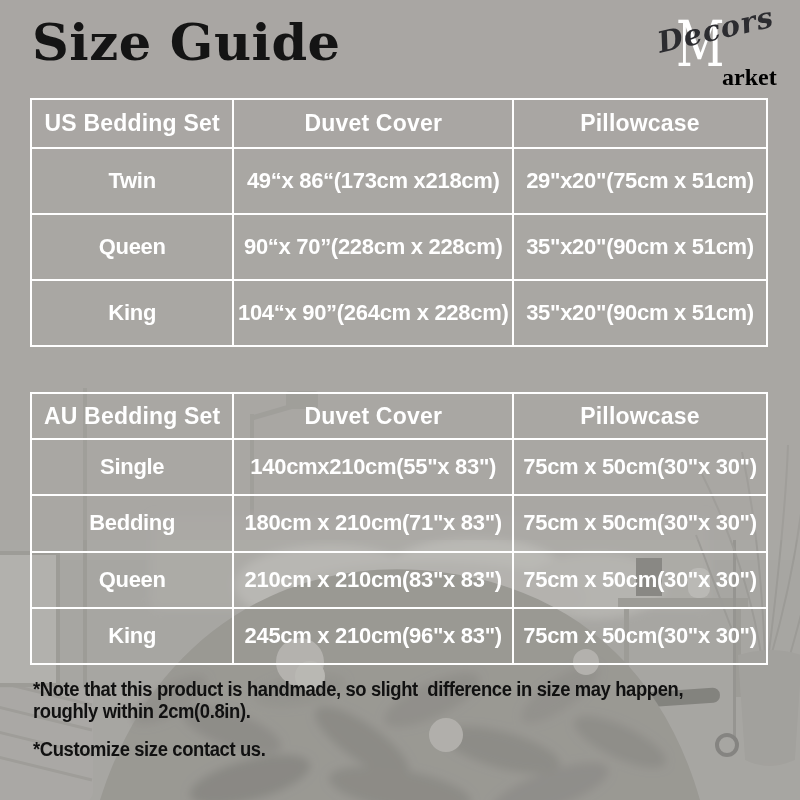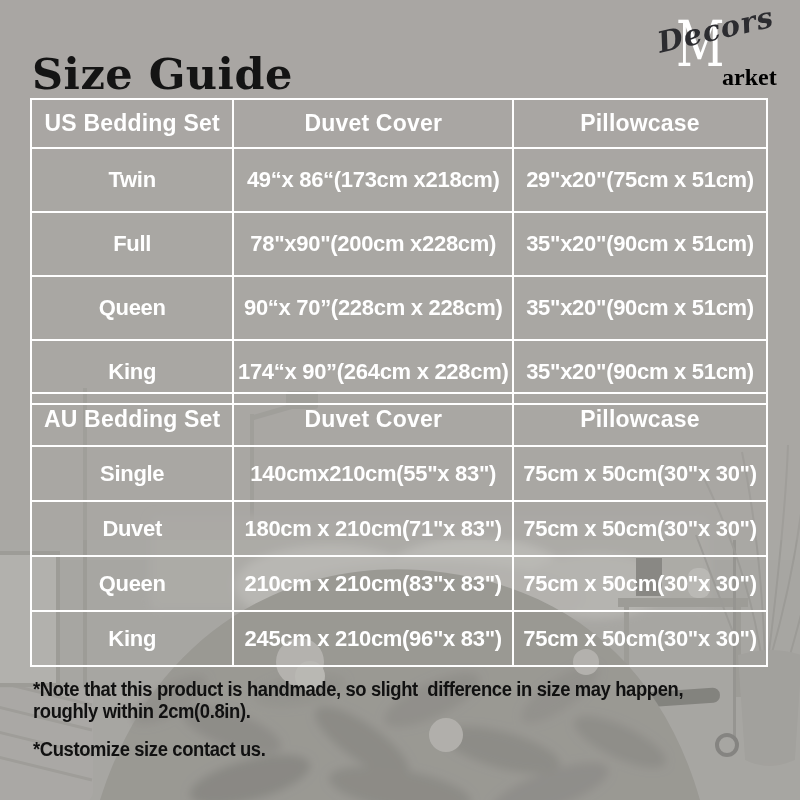--- a/index.html
+++ b/index.html
@@ -7,21 +7,21 @@
     position:relative;width:800px;height:800px;overflow:hidden;
     background:#a8a6a3;
     font-family:"Liberation Sans",sans-serif;
   }
   .bg{position:absolute;left:0;top:0;width:800px;height:800px;}
 
   
   .page-title{
     position:absolute;left:32px;top:18px;
     font-family:"DejaVu Serif",serif;font-weight:700;
-    font-size:43px;line-height:48px;color:#141414;letter-spacing:.5px;margin-top:32px;
+    font-size:51px;line-height:48px;color:#141414;letter-spacing:.5px;
   }
 
   
   .logo{position:absolute;left:642px;top:12px;width:150px;height:84px;}
   .logo-m{
     position:absolute;left:34px;top:2px;z-index:1;
     font-family:"DejaVu Serif",serif;font-size:64px;line-height:60px;
     color:#ffffff;transform:scaleX(.74);transform-origin:0 0;
   }
   .logo-script{
@@ -43,23 +43,23 @@
   }
   .size-table th,.size-table td{
     border:2px solid #ffffff;color:#ffffff;font-weight:bold;
     text-align:center;vertical-align:middle;padding:0;
     font-family:"Liberation Sans",sans-serif;
   }
   .size-table th{font-size:23px;letter-spacing:.2px;}
   .size-table td{font-size:22px;letter-spacing:-.3px;}
   .col-size{width:27.5%;} .col-duvet{width:38%;} .col-pillow{width:34.5%;}
   .t1{top:98px;height:249px;}
-  .t1 thead tr{height:49px;} .t1 tbody tr{height:64px;}
+  .t1 thead tr{height:49px;} .t1 tbody tr{height:50px;}
   .t2{top:392px;height:273px;}
-  .t2 thead tr{height:53px;} .t2 tbody tr{height:55px;margin-top:16px;}
+  .t2 thead tr{height:46px;} .t2 tbody tr{height:55px;margin-top:16px;}
 
   
   .notes{position:absolute;left:33px;top:678px;transform:scaleX(.92);transform-origin:0 0;}
   .note{
     margin:0;white-space:pre;font-weight:bold;color:#111111;
     font-size:20px;line-height:22px;letter-spacing:-.4px;
     font-family:"Liberation Sans",sans-serif;
   }
   .note + .note{margin-top:16px;}
 </style>
@@ -173,32 +173,27 @@
         <th>Pillowcase</th>
       </tr>
     </thead>
     <tbody>
       <tr>
         <td>Twin</td>
         <td>49“x 86“(173cm x218cm)</td>
         <td>29"x20"(75cm x 51cm)</td>
       </tr>
       <tr>
-        <td>Full</td>
-        <td>78"x90"(200cm x228cm)</td>
-        <td>35"x20"(90cm x 51cm)</td>
-      </tr>
-      <tr>
         <td>Queen</td>
         <td>90“x 70”(228cm x 228cm)</td>
         <td>35"x20"(90cm x 51cm)</td>
       </tr>
       <tr>
         <td>King</td>
-        <td>174“x 90”(264cm x 228cm)</td>
+        <td>104“x 90”(264cm x 228cm)</td>
         <td>35"x20"(90cm x 51cm)</td>
       </tr>
     </tbody>
   </table>
 
   <table class="size-table t2">
     <colgroup>
         <col class="col-size">
         <col class="col-duvet">
         <col class="col-pillow">
@@ -210,21 +205,21 @@
         <th>Pillowcase</th>
       </tr>
     </thead>
     <tbody>
       <tr>
         <td>Single</td>
         <td>140cmx210cm(55"x 83")</td>
         <td>75cm x 50cm(30"x 30")</td>
       </tr>
       <tr>
-        <td>Duvet</td>
+        <td>Bedding</td>
         <td>180cm x 210cm(71"x 83")</td>
         <td>75cm x 50cm(30"x 30")</td>
       </tr>
       <tr>
         <td>Queen</td>
         <td>210cm x 210cm(83"x 83")</td>
         <td>75cm x 50cm(30"x 30")</td>
       </tr>
       <tr>
         <td>King</td>

